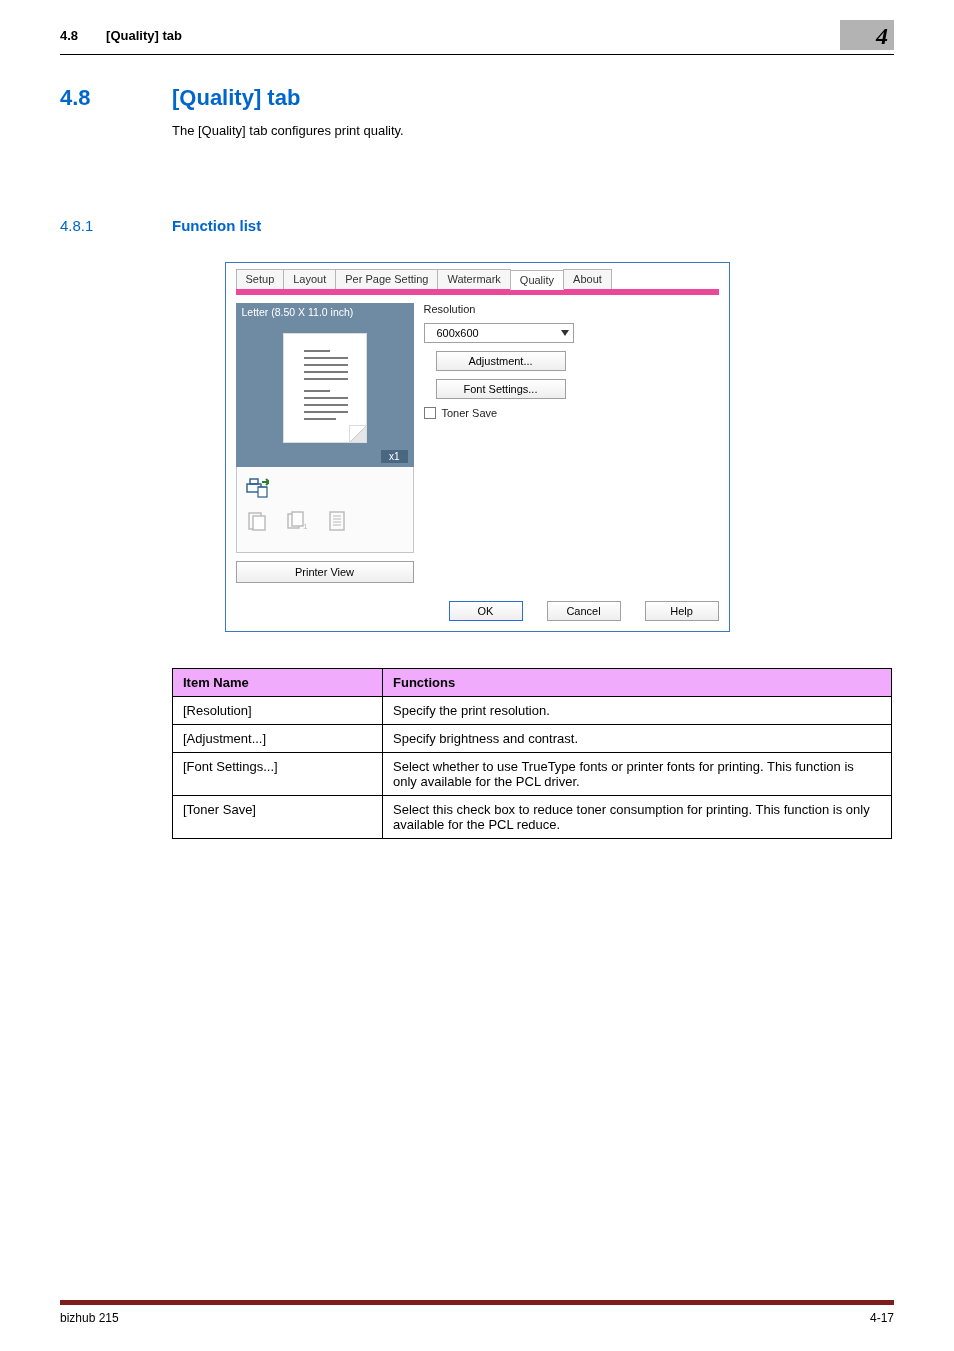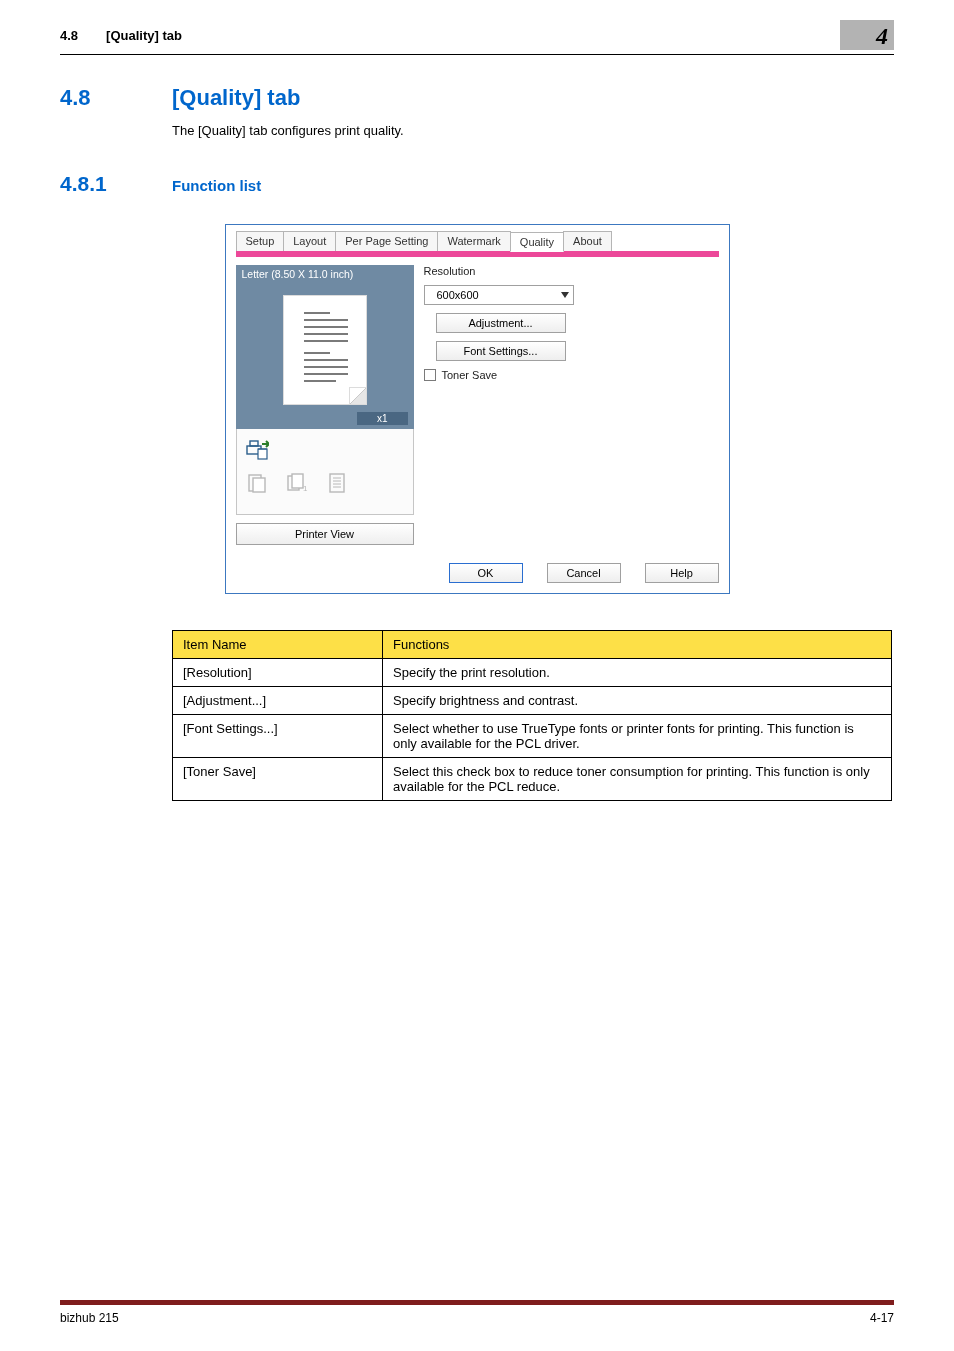--- a/index.html
+++ b/index.html
@@ -73,23 +73,24 @@
     color: #000;
   }
   .subsec-row {
     display: flex;
     align-items: baseline;
     margin-top: 34px;
     gap: 40px;
   }
   .subsec-num {
     color: #0066cc;
-    font-size: 21px;
-    font-weight: bold;
+    font-size: 15px;
+    font-weight: normal;
     width: 72px;
+    margin-top: 45px;
   }
   .subsec-title {
     color: #0066cc;
     font-size: 15px;
     font-weight: bold;
   }
   .dialog-wrap {
     margin: 28px auto 0 auto;
     width: 505px;
   }
@@ -171,21 +172,21 @@
     border-top:1px solid #dcdcdc;
   }
   .paper-lines {
     position:absolute; left:20px; top:16px; right:10px;
   }
   .paper-lines span{ display:block; height:2px; background:#7a7a7a; margin-bottom:5px;}
   .paper-lines .grp { margin-bottom:10px; }
   .x1 {
     position: absolute; right: 6px; bottom: 4px;
     background: #4a6782; color:#fff; font-size:10px;
-    padding: 1px 20px;
+    padding: 1px 8px;
   }
   .icon-panel {
     border-left: 1px solid #c6c6c6;
     border-right: 1px solid #c6c6c6;
     border-bottom: 1px solid #c6c6c6;
     height: 86px;
     padding: 8px 8px;
     background: #fbfbfb;
     display:flex; flex-direction:column; gap:10px;
   }
@@ -242,21 +243,21 @@
     width: 720px;
     margin: 36px 0 0 112px;
     font-size: 13px;
   }
   table.funcs th, table.funcs td {
     border: 1px solid #000;
     padding: 6px 10px;
     text-align: left;
     vertical-align: top;
   }
-  table.funcs th { font-weight: normal; background:#fde047;}
+  table.funcs th { font-weight: bold; background:#f0abfc;}
   .col1 { width: 210px; }
   .footer-row {
     position: absolute;
     left: 60px; right: 60px; bottom: 26px;
     border-top: 5px solid #7f1d1d;
     display: flex; justify-content: space-between;
     padding-top: 6px;
     font-size: 12px;
   }
   .vstack { display:flex; flex-direction:column; gap:8px; align-items:flex-start;}

